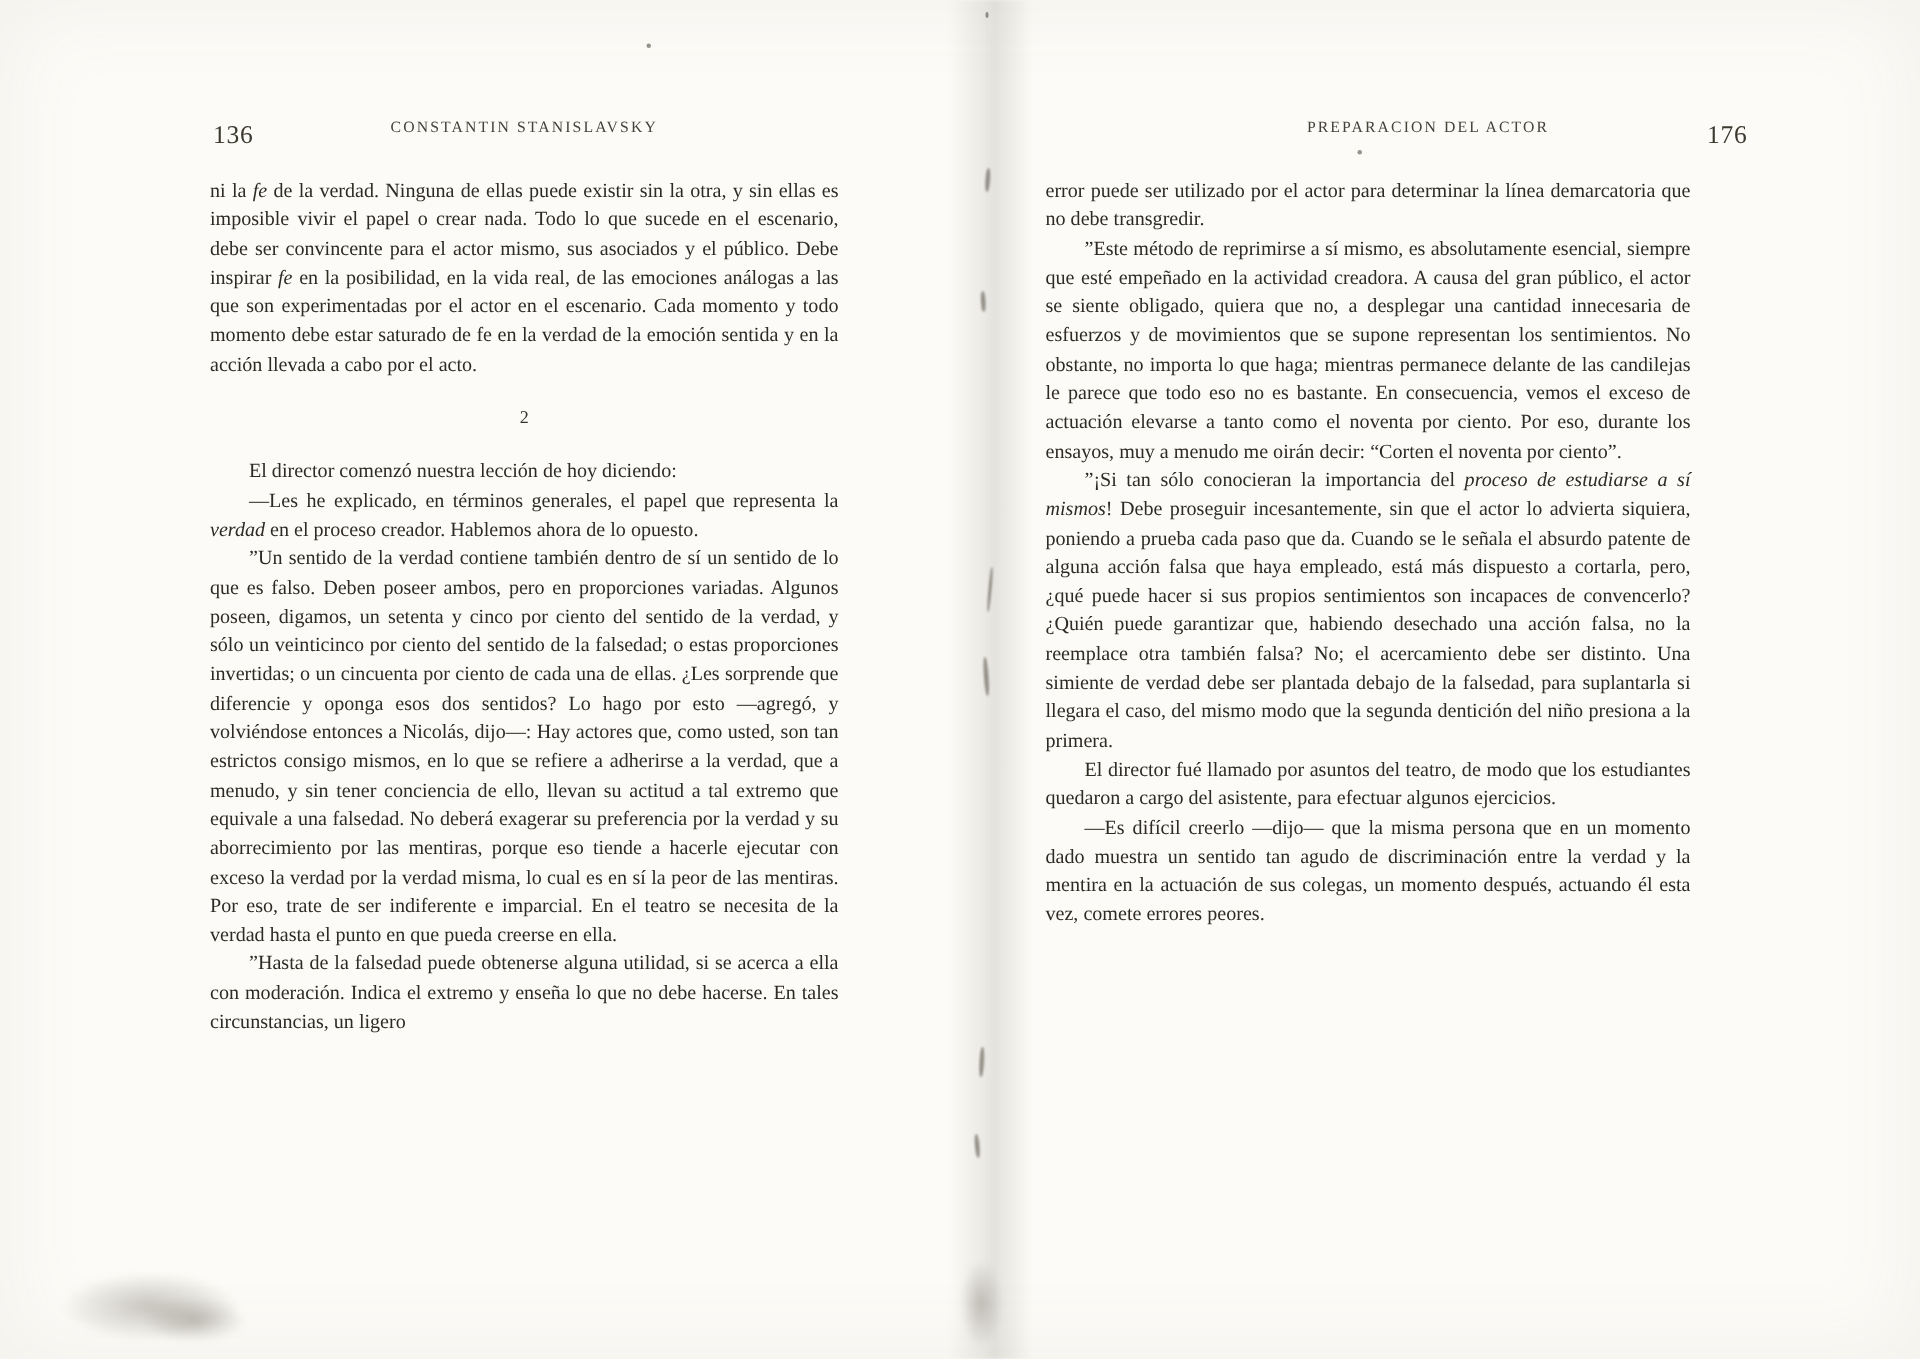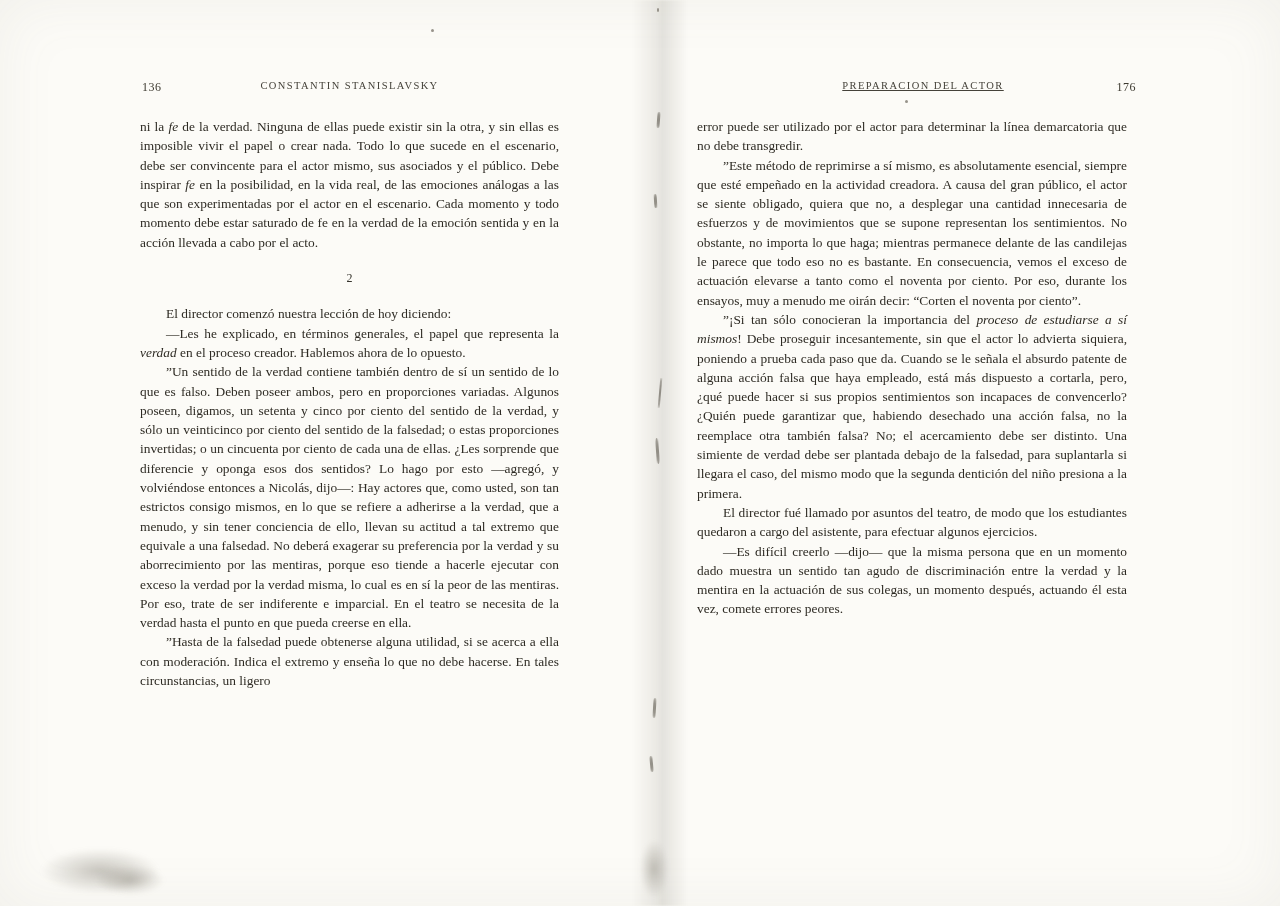--- a/index.html
+++ b/index.html
@@ -17,22 +17,22 @@
   
   .header {
     position: absolute;
     top: 80px;
     font-size: 10.5px;
     letter-spacing: 1.4px;
     color: #45423a;
     text-align: center;
   }
   .header-left  { left: 140px; width: 419px; }
-  .header-right { left: 708px; width: 430px; text-decoration: underline; }
-  .pagenum { position: absolute; top: 0; letter-spacing: 0.5px; font-size: 12px; color: #3c392f; }
+  .header-right { left: 737px; width: 430px; }
+  .pagenum { position: absolute; top: 0; letter-spacing: 0.5px; font-size: 17px; color: #3c392f; }
   .pagenum-left  { left: 2px; }
   .pagenum-right { right: 2px; }
   
   .textcol {
     position: absolute;
     top: 117px;
     font-size: 13.4px;
     line-height: 19.3px;
     color: #2e2b24;
     text-align: justify;

